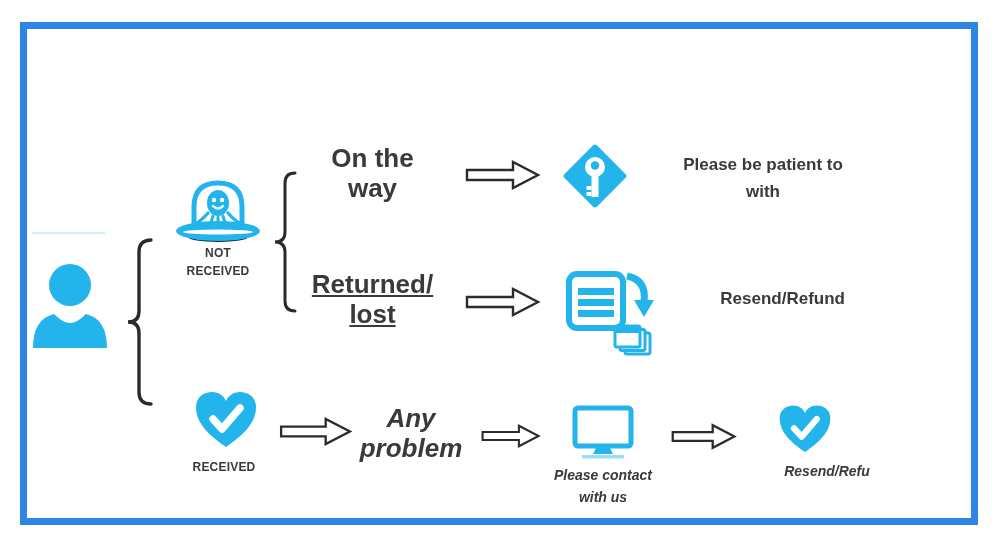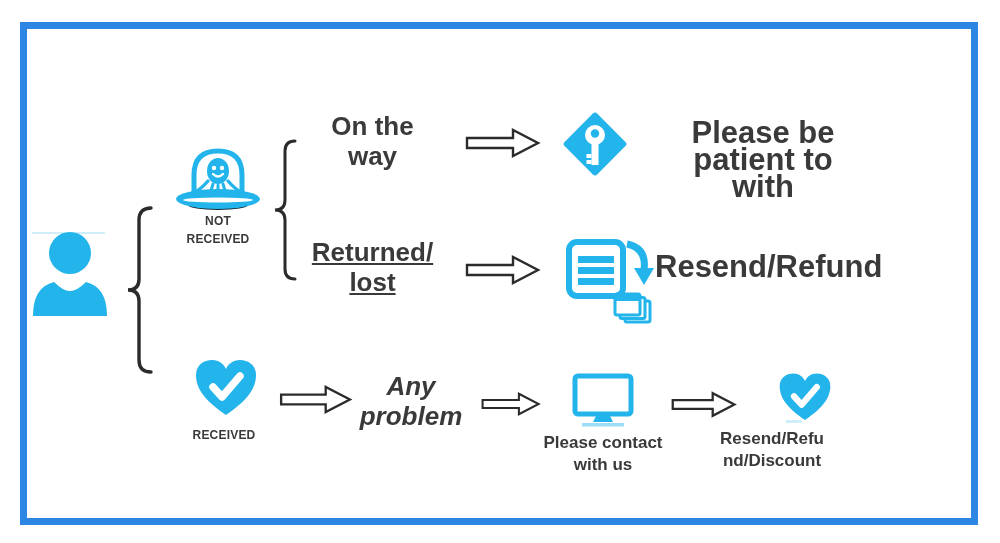--- a/index.html
+++ b/index.html
@@ -6,26 +6,26 @@
     --accent:#23b4eb;
     --border:#2d86e4;
     --text:#3a3a3a;
     --outline:#2b2b2b;
     --saucer_dark:#142530;
   }
   *{margin:0;padding:0;box-sizing:border-box;}
   body{background:#ffffff;font-family:"Liberation Sans",sans-serif;}
   .canvas{position:relative;width:1000px;height:543px;background:#ffffff;overflow:hidden;}
   .frame{position:absolute;left:20px;top:22px;width:958px;height:503px;border:7px solid var(--border);background:transparent;}
-  .abs{position:absolute;}
+  .abs{position:absolute;margin-top:32px;}
   .lbl{color:var(--text);font-weight:700;text-align:center;}
   .cond{font-size:26px;line-height:30px;}
-  .result-big{font-size:31px;line-height:27px;}
+  .result-big{font-size:17px;line-height:27px;}
   .icon-cap{font-size:12px;line-height:17.5px;letter-spacing:.2px;}
-  .icon-cap-sm{font-size:17px;line-height:22px;}
+  .icon-cap-sm{font-size:14px;line-height:22px;font-style:italic;}
   .arrow svg{display:block;}
   .artifact{position:absolute;background:rgba(35,180,235,.22);}
   svg{display:block;}
 </style>
 </head>
 <body>
 
 <div class="canvas">
 
   <div class="frame"></div>
@@ -169,18 +169,17 @@
     </svg>
   </span>
 
   <span class="abs" style="left:778px;top:372px;">
     <svg width="54" height="52" viewBox="0 0 64 60">
       <path d="M32,56 C10,41 2,29 2,16 C2,6 10,1 18,1 C25,1 30,5 32,10 C34,5 39,1 46,1 C54,1 62,6 62,16 C62,29 54,41 32,56 Z" fill="var(--accent)"></path>
       <path d="M19,28 L28,38 L46,17" fill="none" stroke="#ffffff" stroke-width="7.5" stroke-linecap="round" stroke-linejoin="round"></path>
     </svg>
   </span>
   <div class="artifact" style="left:786px;top:420px;width:16px;height:3px;"></div>
-  <div class="abs lbl icon-cap-sm" style="left:704px;top:428px;width:136px;">
+  <div class="abs lbl icon-cap-sm" style="left:759px;top:428px;width:136px;">
     <div>Resend/Refu</div>
-    <div>nd/Discount</div>
   </div>
 
 </div>
 
 </body></html>

